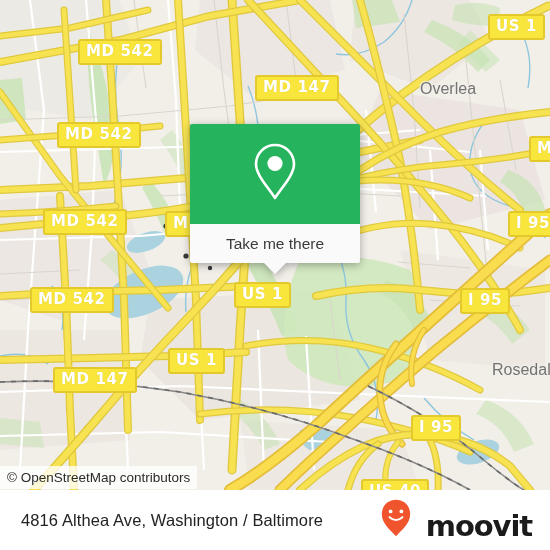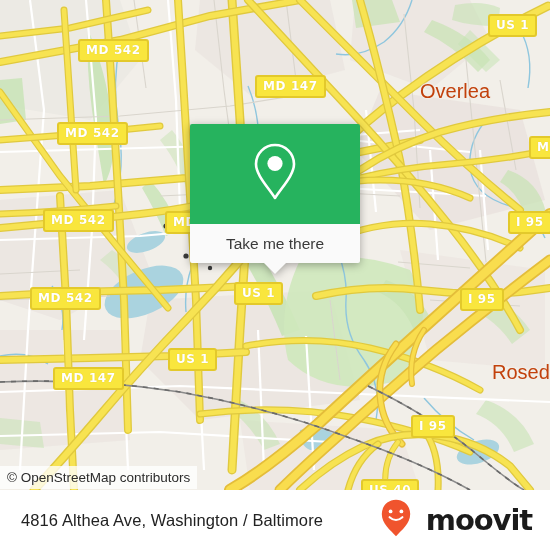--- a/index.html
+++ b/index.html
@@ -29,36 +29,36 @@
   #map-svg { position: absolute; left: 0; top: 0; }
 
   
   .shield {
     position: absolute;
     background: #f9e63d;
     border: 2px solid #e3c92b;
     border-radius: 3px;
     color: #ffffff;
     font-family: "DejaVu Sans", sans-serif;
-    font-size: 12px;
+    font-size: 15px;
     font-weight: bold;
     letter-spacing: 0.6px;
     line-height: 1;
     padding: 3px 6px 4px 6px;
     white-space: nowrap;
     text-shadow: 0 0 1px rgba(160,140,20,0.35);
     z-index: 6;
   }
 
   
   .place-label {
     position: absolute;
-    color: #c2410c;
+    color: #737373;
     font-family: "Liberation Sans", sans-serif;
-    font-size: 20px;
+    font-size: 16px;
     white-space: nowrap;
     text-shadow:
       1.2px 0 1.5px #f2efe9, -1.2px 0 1.5px #f2efe9,
       0 1.2px 1.5px #f2efe9, 0 -1.2px 1.5px #f2efe9;
     z-index: 5;
   }
 
   
   #popup {
     position: absolute;
@@ -128,21 +128,21 @@
   }
   #address-text {
     color: #222222;
     font-size: 16.5px;
     font-family: "Liberation Sans", sans-serif;
     letter-spacing: 0.1px;
     white-space: nowrap;
   }
   #brand {
     display: flex;
-    align-items: center;
+    align-items: flex-end;
     gap: 15px;
   }
   #brand-wordmark {
     color: #1b1b1b;
     font-family: "DejaVu Sans", sans-serif;
     font-size: 29px;
     font-weight: bold;
     letter-spacing: -1.1px;
     line-height: 1;
   }

